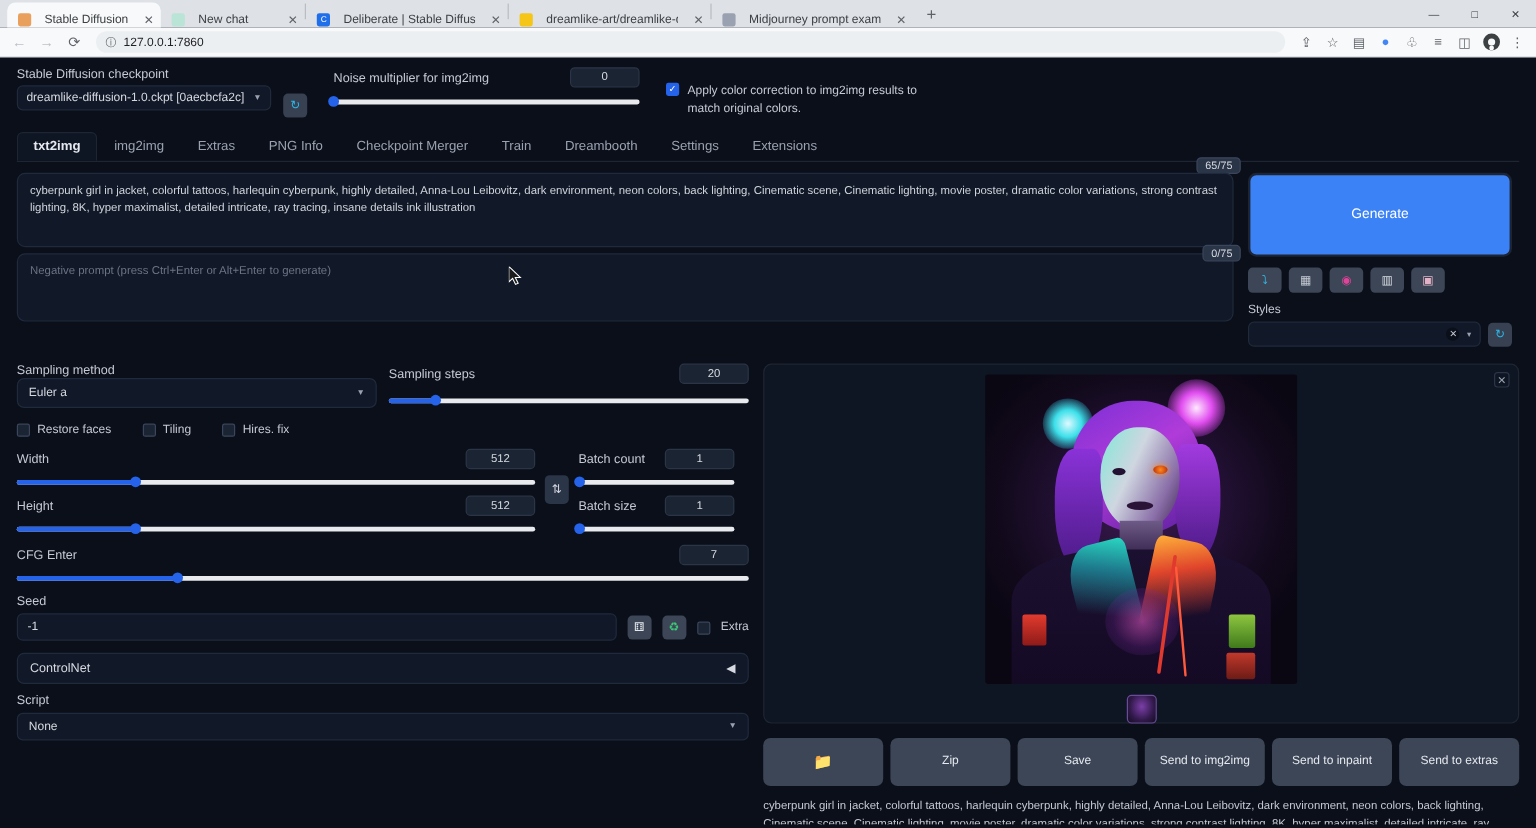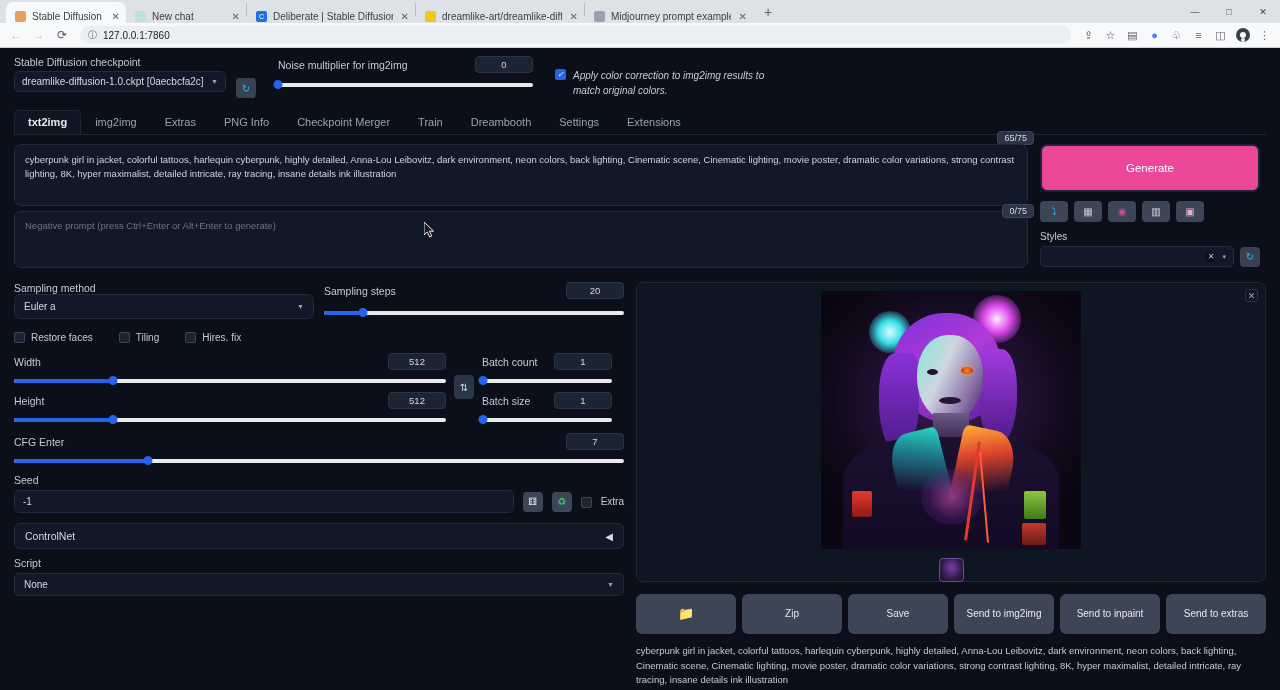--- a/index.html
+++ b/index.html
@@ -16,21 +16,21 @@
     background: #dee1e6;
     display: flex;
     align-items: flex-end;
     padding-left: 6px;
     position: relative;
   }
   .tab {
     height: 21px;
     display: flex;
     align-items: center;
-    gap: 6px;
+    gap: 11px;
     padding: 8px 6px 0 9px;
     font-size: 10px;
     color: #3c4043;
     border-radius: 7px 7px 0 0;
     min-width: 120px;
     max-width: 168px;
     position: relative;
   }
   .tab.active { background: #f8f9fa; }
   .tab.inactive { background: transparent; }
@@ -133,21 +133,21 @@
     background: #e8eaed; border-radius: 2px;
   }
   .slider .fill {
     position: absolute; left: 0; top: 1px; height: 4px;
     background: #2563eb; border-radius: 2px;
   }
   .slider .knob {
     position: absolute; top: -2px; width: 9px; height: 9px;
     border-radius: 50%; background: #2563eb; transform: translateX(-50%);
   }
-  .ccorr { display: flex; gap: 7px; margin-left: 22px; width: 230px; padding-top: 12px; font-style: italic; }
+  .ccorr { display: flex; gap: 7px; margin-left: 22px; width: 230px; padding-top: 12px; }
   .cb {
     width: 11px; height: 11px; border-radius: 2px; flex: 0 0 auto;
     border: 1px solid #3a465c; background: #1b2432; margin-top: 1px;
   }
   .cb.on {
     background: #2563eb; border-color: #2563eb;
     display: flex; align-items: center; justify-content: center;
   }
   .cb.on::after { content: "✓"; color: #fff; font-size: 8px; line-height: 1; }
   .ccorr-txt { font-size: 10px; line-height: 1.5; color: #c5c9d3; }
@@ -180,21 +180,21 @@
     padding: 8px 10px; font-size: 9.5px; color: #6b7485;
     height: 57px; margin-top: 5px;
   }
   .tokchip {
     position: absolute; background: #2a3547; border: 1px solid #3a465c;
     border-radius: 4px; font-size: 9px; color: #d6d9e0;
     padding: 1px 6px;
   }
 
   .gen-btn {
-    height: 48px; background: #ec4899;
+    height: 70px; background: #3b82f6;
     border: 2px solid #1d2433; border-radius: 7px;
     display: flex; align-items: center; justify-content: center;
     color: #fff; font-size: 11.5px;
   }
   .iconrow { display: flex; gap: 6px; margin-top: 9px; }
   .ibtn {
     width: 28px; height: 21px; border-radius: 4px; background: #3c4656;
     display: flex; align-items: center; justify-content: center;
     font-size: 10px;
   }

